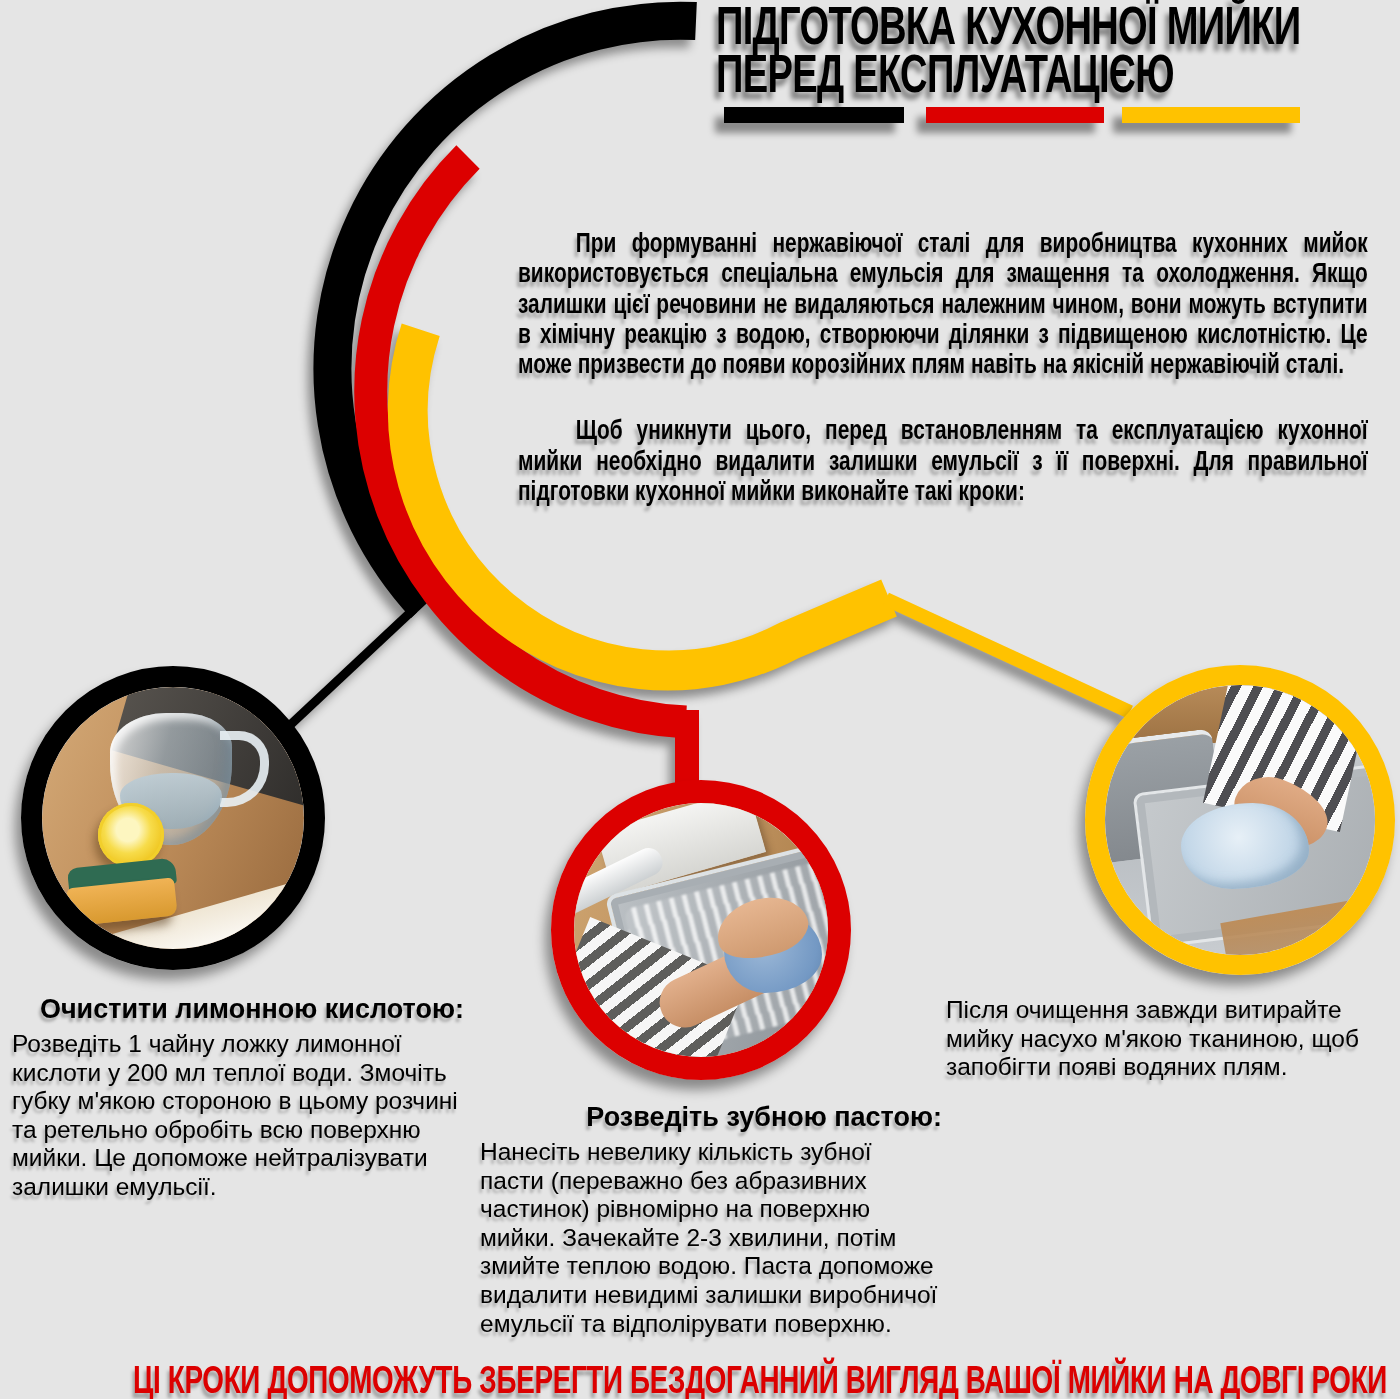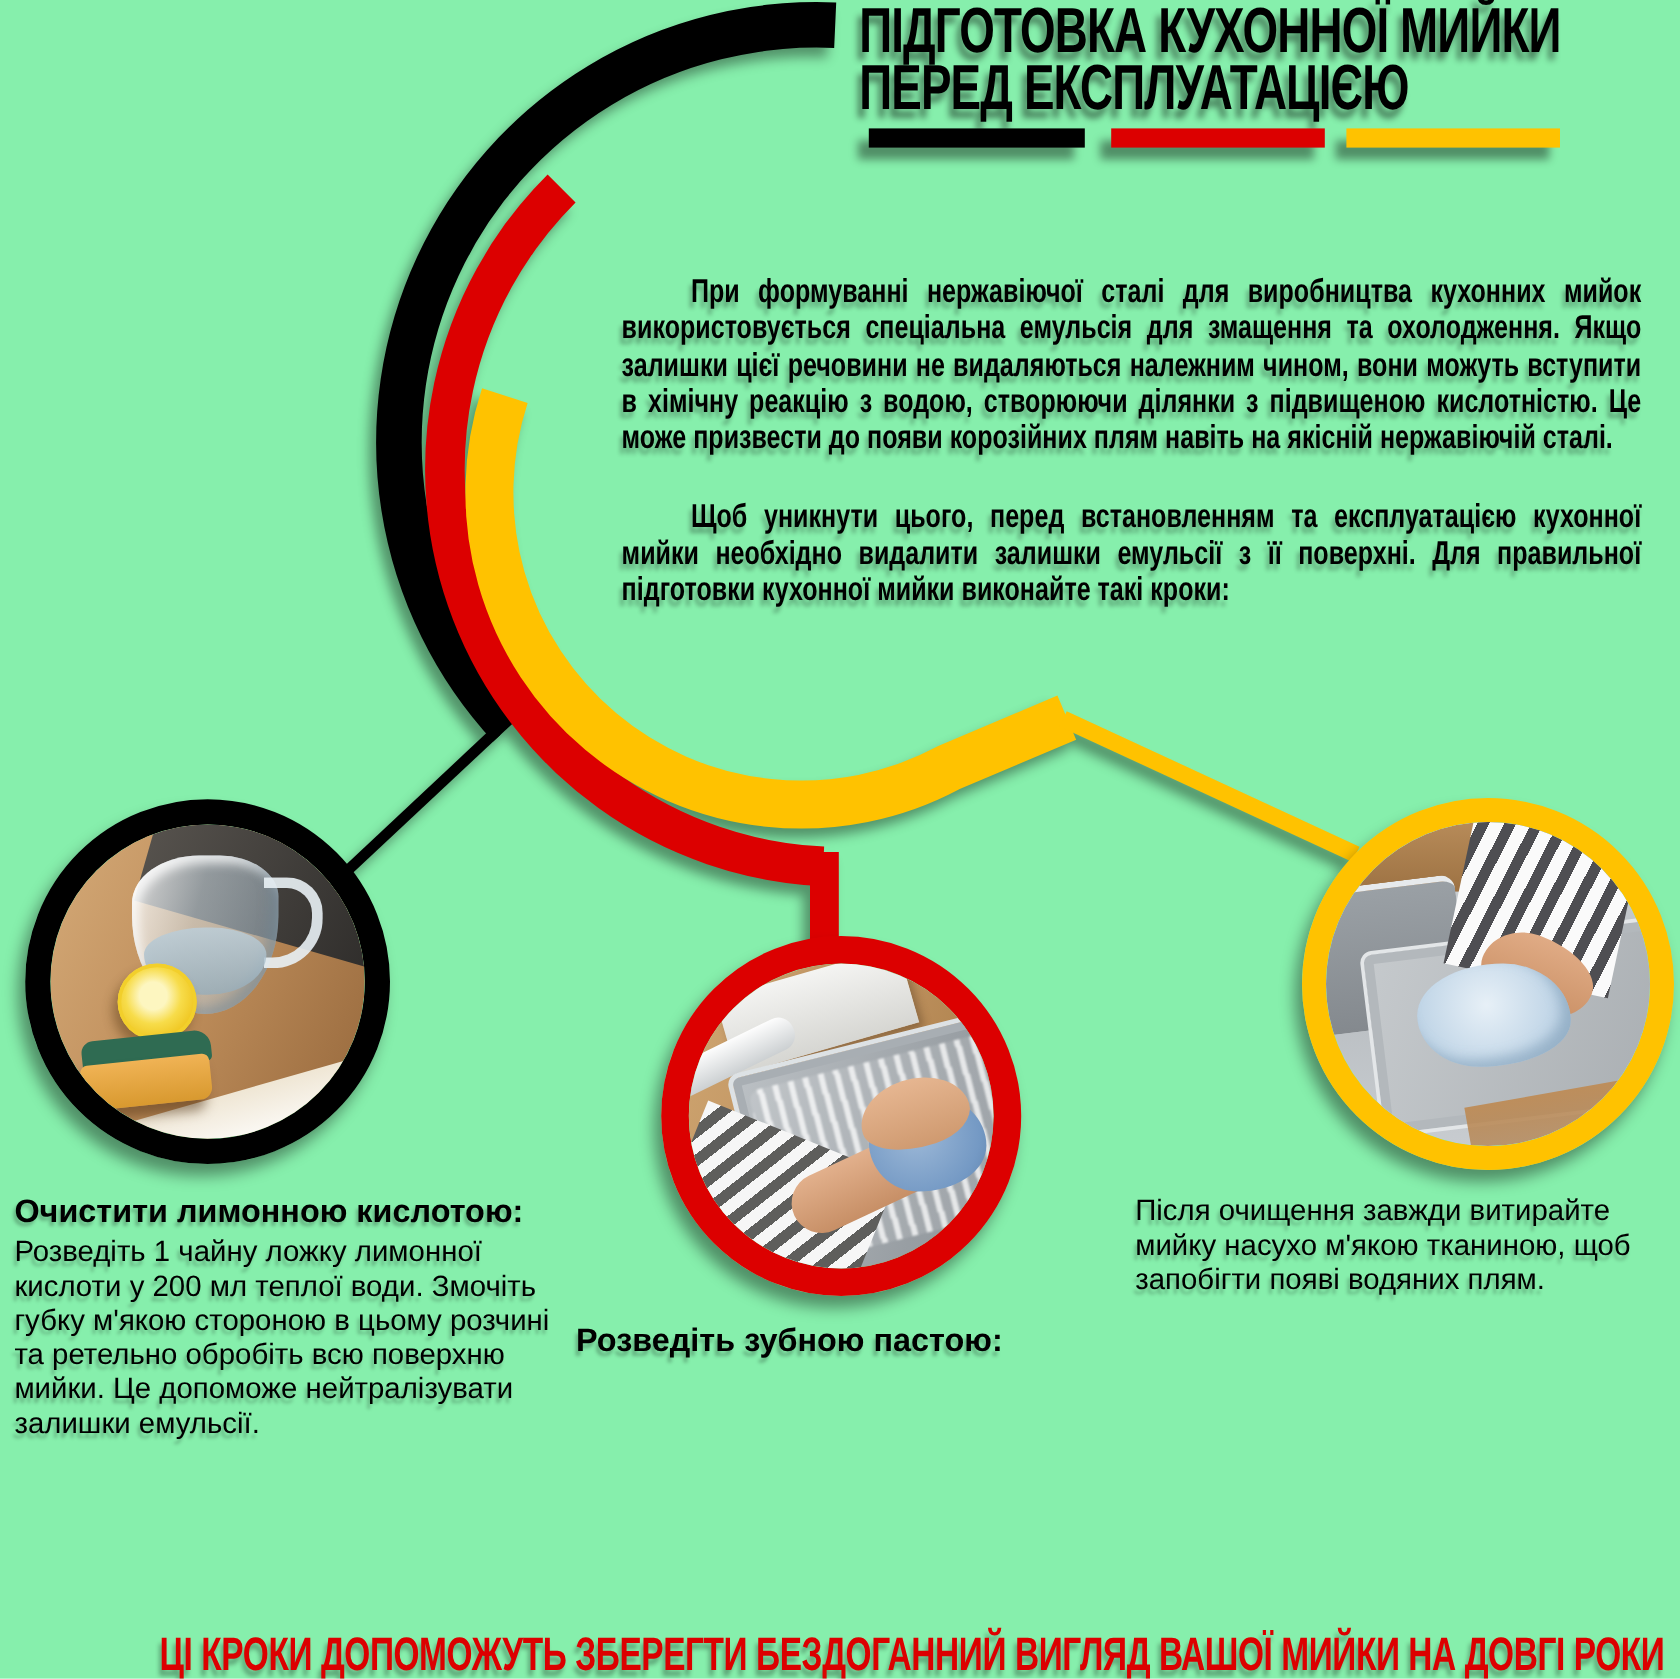--- a/index.html
+++ b/index.html
@@ -1,18 +1,18 @@
 <!DOCTYPE html>
 <html><head>
 <meta charset="utf-8">
 <style>
   html,body { margin:0; padding:0; background:#ffffff; }
   .canvas {
     position:relative; width:1400px; height:1399px; overflow:hidden;
-    background:#86efac; font-family:"Liberation Sans", sans-serif;
+    background:#e5e5e5; font-family:"Liberation Sans", sans-serif;
   }
   svg.decor { position:absolute; left:0; top:0; z-index:1;
     filter: drop-shadow(-6px 8px 5px rgba(0,0,0,0.38)); }
 
   
   .title-block {
     position:absolute; left:716px; top:2px; width:900px; z-index:3;
     transform:scaleX(0.72); transform-origin:0 0;
     font-weight:700; font-size:53px; line-height:48px; letter-spacing:-1px;
     color:#000; text-shadow:-5px 7px 6px rgba(0,0,0,0.45);
@@ -114,21 +114,21 @@
   .p3 .cloth { left:76px; top:118px; width:128px; height:86px;
      background:radial-gradient(circle at 45% 40%,#e7f0f7,#c3d7e8 60%,#a9c2d8);
      border-radius:56% 44% 60% 40% / 50% 55% 45% 50%;
      box-shadow:inset -8px -6px 10px rgba(130,160,185,.6); }
   .p3 .wood-bot { bottom:-22px; right:-30px; width:180px; height:70px;
      background:linear-gradient(#bd8e5c,#a5764493); transform:rotate(-10deg); }
 
   
   .step { position:absolute; z-index:3; color:#000;
      text-shadow:-2px 4px 3px rgba(0,0,0,0.25); }
-  .step-title { font-weight:700; font-size:27px; line-height:31px; margin:0 0 5px 0; }
+  .step-title { font-weight:700; font-size:27px; line-height:31px; margin:0 0 5px 0;text-align:right; }
   .step-body  { font-size:24.5px; line-height:28.6px; margin:0; }
   .s1 { left:12px;  top:994px;  width:452px; }
   .s2 { left:480px; top:1102px; width:462px; }
   .s3 { left:946px; top:996px;  width:452px; }
 
   
   .footer {
     position:absolute; left:133px; top:1361px; width:1520px; z-index:3;
     transform:scaleX(0.715); transform-origin:0 0;
     font-weight:700; font-size:39px; line-height:38px; letter-spacing:-0.5px;
@@ -199,20 +199,21 @@
       <div class="wood-bot"></div>
     </div>
   </div>
 
   <div class="step s1">
     <p class="step-title">Очистити лимонною кислотою:</p>
     <p class="step-body">Розведіть 1 чайну ложку лимонної кислоти у 200 мл теплої води. Змочіть губку м'якою стороною в цьому розчині та ретельно обробіть всю поверхню мийки. Це допоможе нейтралізувати залишки емульсії.</p>
   </div>
   <div class="step s2">
     <p class="step-title">Розведіть зубною пастою:</p>
+    <p class="step-body">Нанесіть невелику кількість зубної пасти (переважно без абразивних частинок) рівномірно на поверхню мийки. Зачекайте 2-3 хвилини, потім змийте теплою водою. Паста допоможе видалити невидимі залишки виробничої емульсії та відполірувати поверхню.</p>
   </div>
   <div class="step s3">
     <p class="step-body">Після очищення завжди витирайте мийку насухо м'якою тканиною, щоб запобігти появі водяних плям.</p>
   </div>
 
   <div class="footer" style="color: rgb(220, 0, 0);">ЦІ КРОКИ ДОПОМОЖУТЬ ЗБЕРЕГТИ БЕЗДОГАННИЙ ВИГЛЯД ВАШОЇ МИЙКИ НА ДОВГІ РОКИ</div>
 
 </div>
 
 </body></html>

